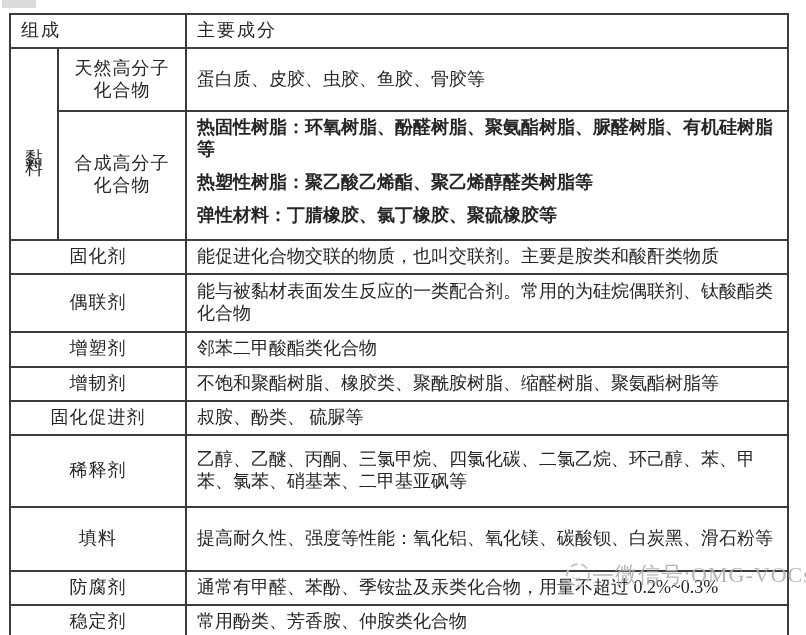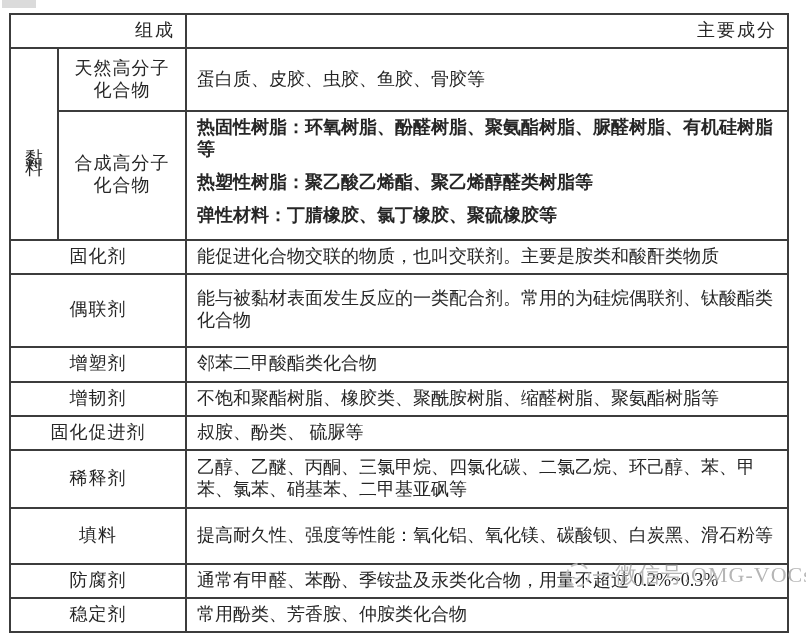--- a/index.html
+++ b/index.html
@@ -38,21 +38,21 @@
     vertical-align: middle;
     word-break: break-all;
   }
   td.label-cell {
     text-align: center;
     padding: 5px 4px;
     letter-spacing: 1px;
     margin-left: 28px;
   }
   td.header-cell {
-    text-align: right;
+    text-align: left;
     letter-spacing: 2px;
   }
   td.content-cell { text-align: left; }
   td.top-align { vertical-align: top; padding-top: 11px; font-family: Liberation Serif, serif; }
   .vertical-label {
     writing-mode: vertical-lr;
     text-orientation: upright;
     letter-spacing: 10px;
     margin: 0 auto;
     line-height: 1;
@@ -109,46 +109,46 @@
         <p>热塑性树脂：聚乙酸乙烯酯、聚乙烯醇醛类树脂等</p>
         <p>弹性材料：丁腈橡胶、氯丁橡胶、聚硫橡胶等</p>
       </td>
     </tr>
 
     <tr style="height:32px">
       <td class="label-cell" colspan="2">固化剂</td>
       <td class="content-cell">能促进化合物交联的物质，也叫交联剂。主要是胺类和酸酐类物质</td>
     </tr>
 
-    <tr style="height:73px">
+    <tr style="height:58px">
       <td class="label-cell" colspan="2">偶联剂</td>
       <td class="content-cell">能与被黏材表面发生反应的一类配合剂。常用的为硅烷偶联剂、钛酸酯类化合物</td>
     </tr>
 
     <tr style="height:35px">
       <td class="label-cell" colspan="2">增塑剂</td>
       <td class="content-cell">邻苯二甲酸酯类化合物</td>
     </tr>
 
     <tr style="height:21px">
       <td class="label-cell" colspan="2">增韧剂</td>
       <td class="content-cell">不饱和聚酯树脂、橡胶类、聚酰胺树脂、缩醛树脂、聚氨酯树脂等</td>
     </tr>
 
     <tr style="height:32px">
       <td class="label-cell" colspan="2">固化促进剂</td>
       <td class="content-cell">叔胺、酚类、 硫脲等</td>
     </tr>
 
-    <tr style="height:58px">
+    <tr style="height:72px">
       <td class="label-cell" colspan="2">稀释剂</td>
       <td class="content-cell">乙醇、乙醚、丙酮、三氯甲烷、四氯化碳、二氯乙烷、环己醇、苯、甲苯、氯苯、硝基苯、二甲基亚砜等</td>
     </tr>
 
-    <tr style="height:56px">
+    <tr style="height:64px">
       <td class="label-cell" colspan="2">填料</td>
       <td class="content-cell">提高耐久性、强度等性能：氧化铝、氧化镁、碳酸钡、白炭黑、滑石粉等</td>
     </tr>
 
     <tr style="height:34px">
       <td class="label-cell" colspan="2">防腐剂</td>
       <td class="content-cell">通常有甲醛、苯酚、季铵盐及汞类化合物，用量不超过 0.2%~0.3%</td>
     </tr>
 
     <tr style="height:28px">

